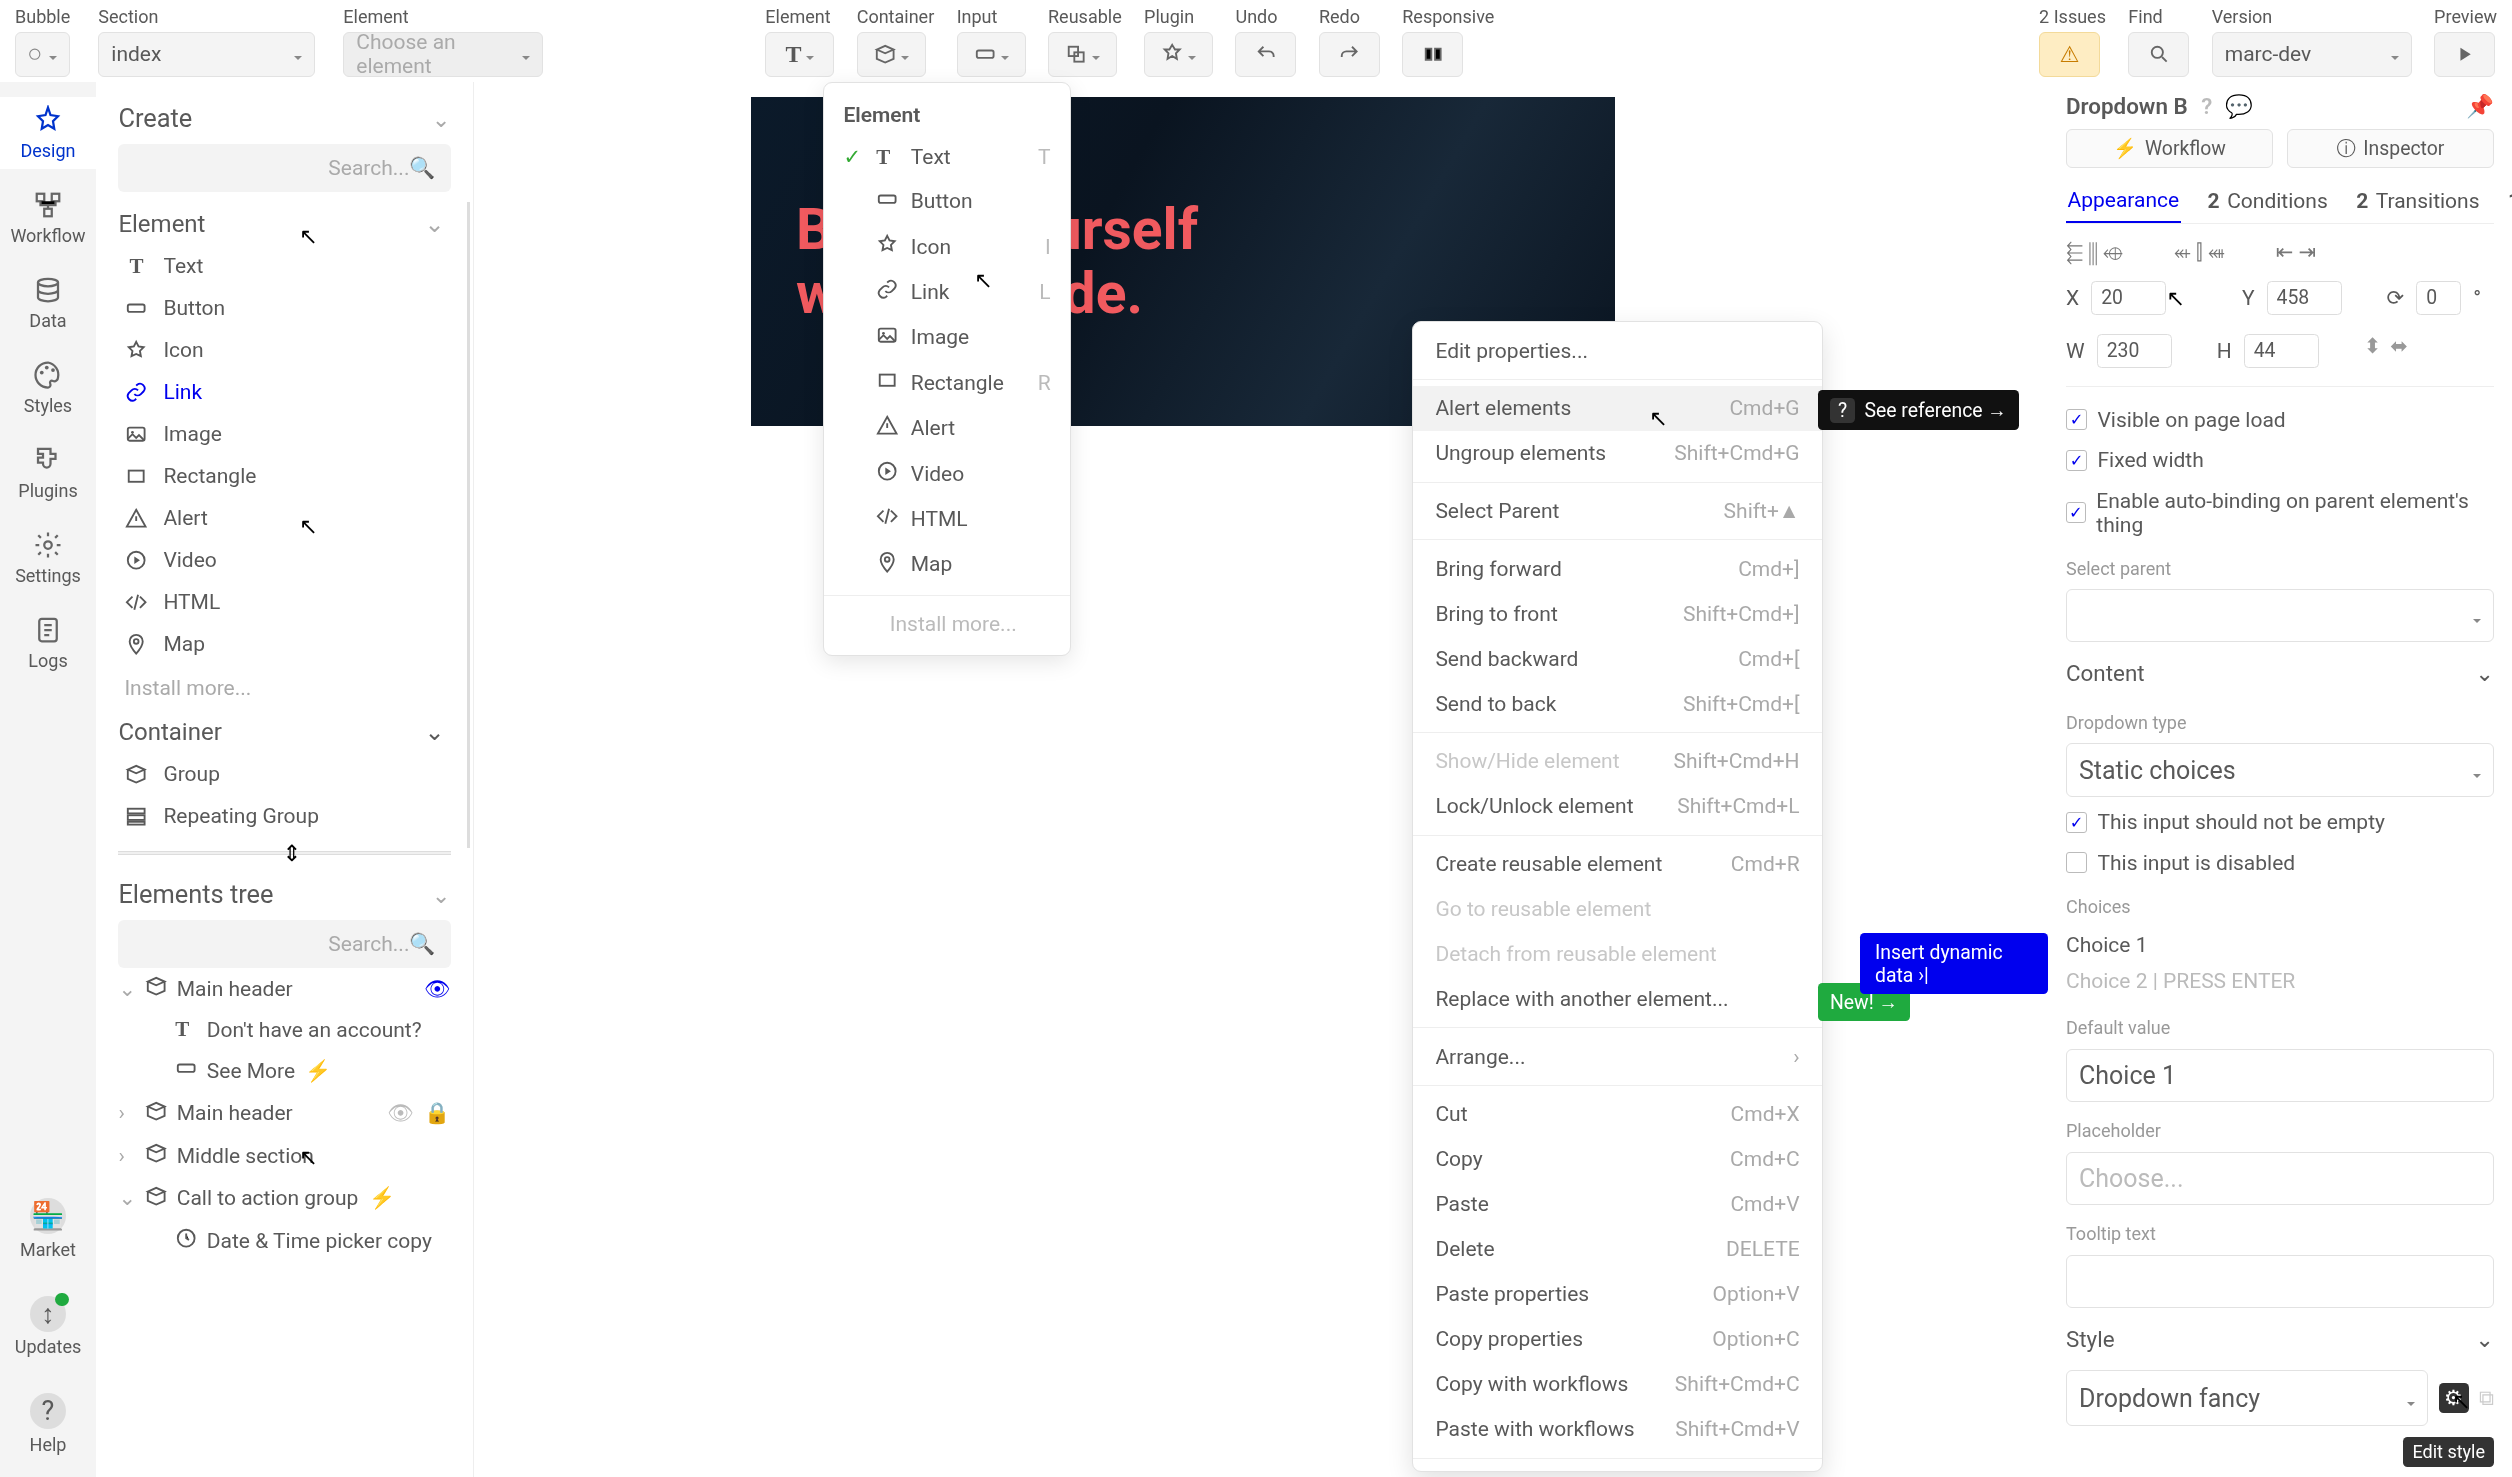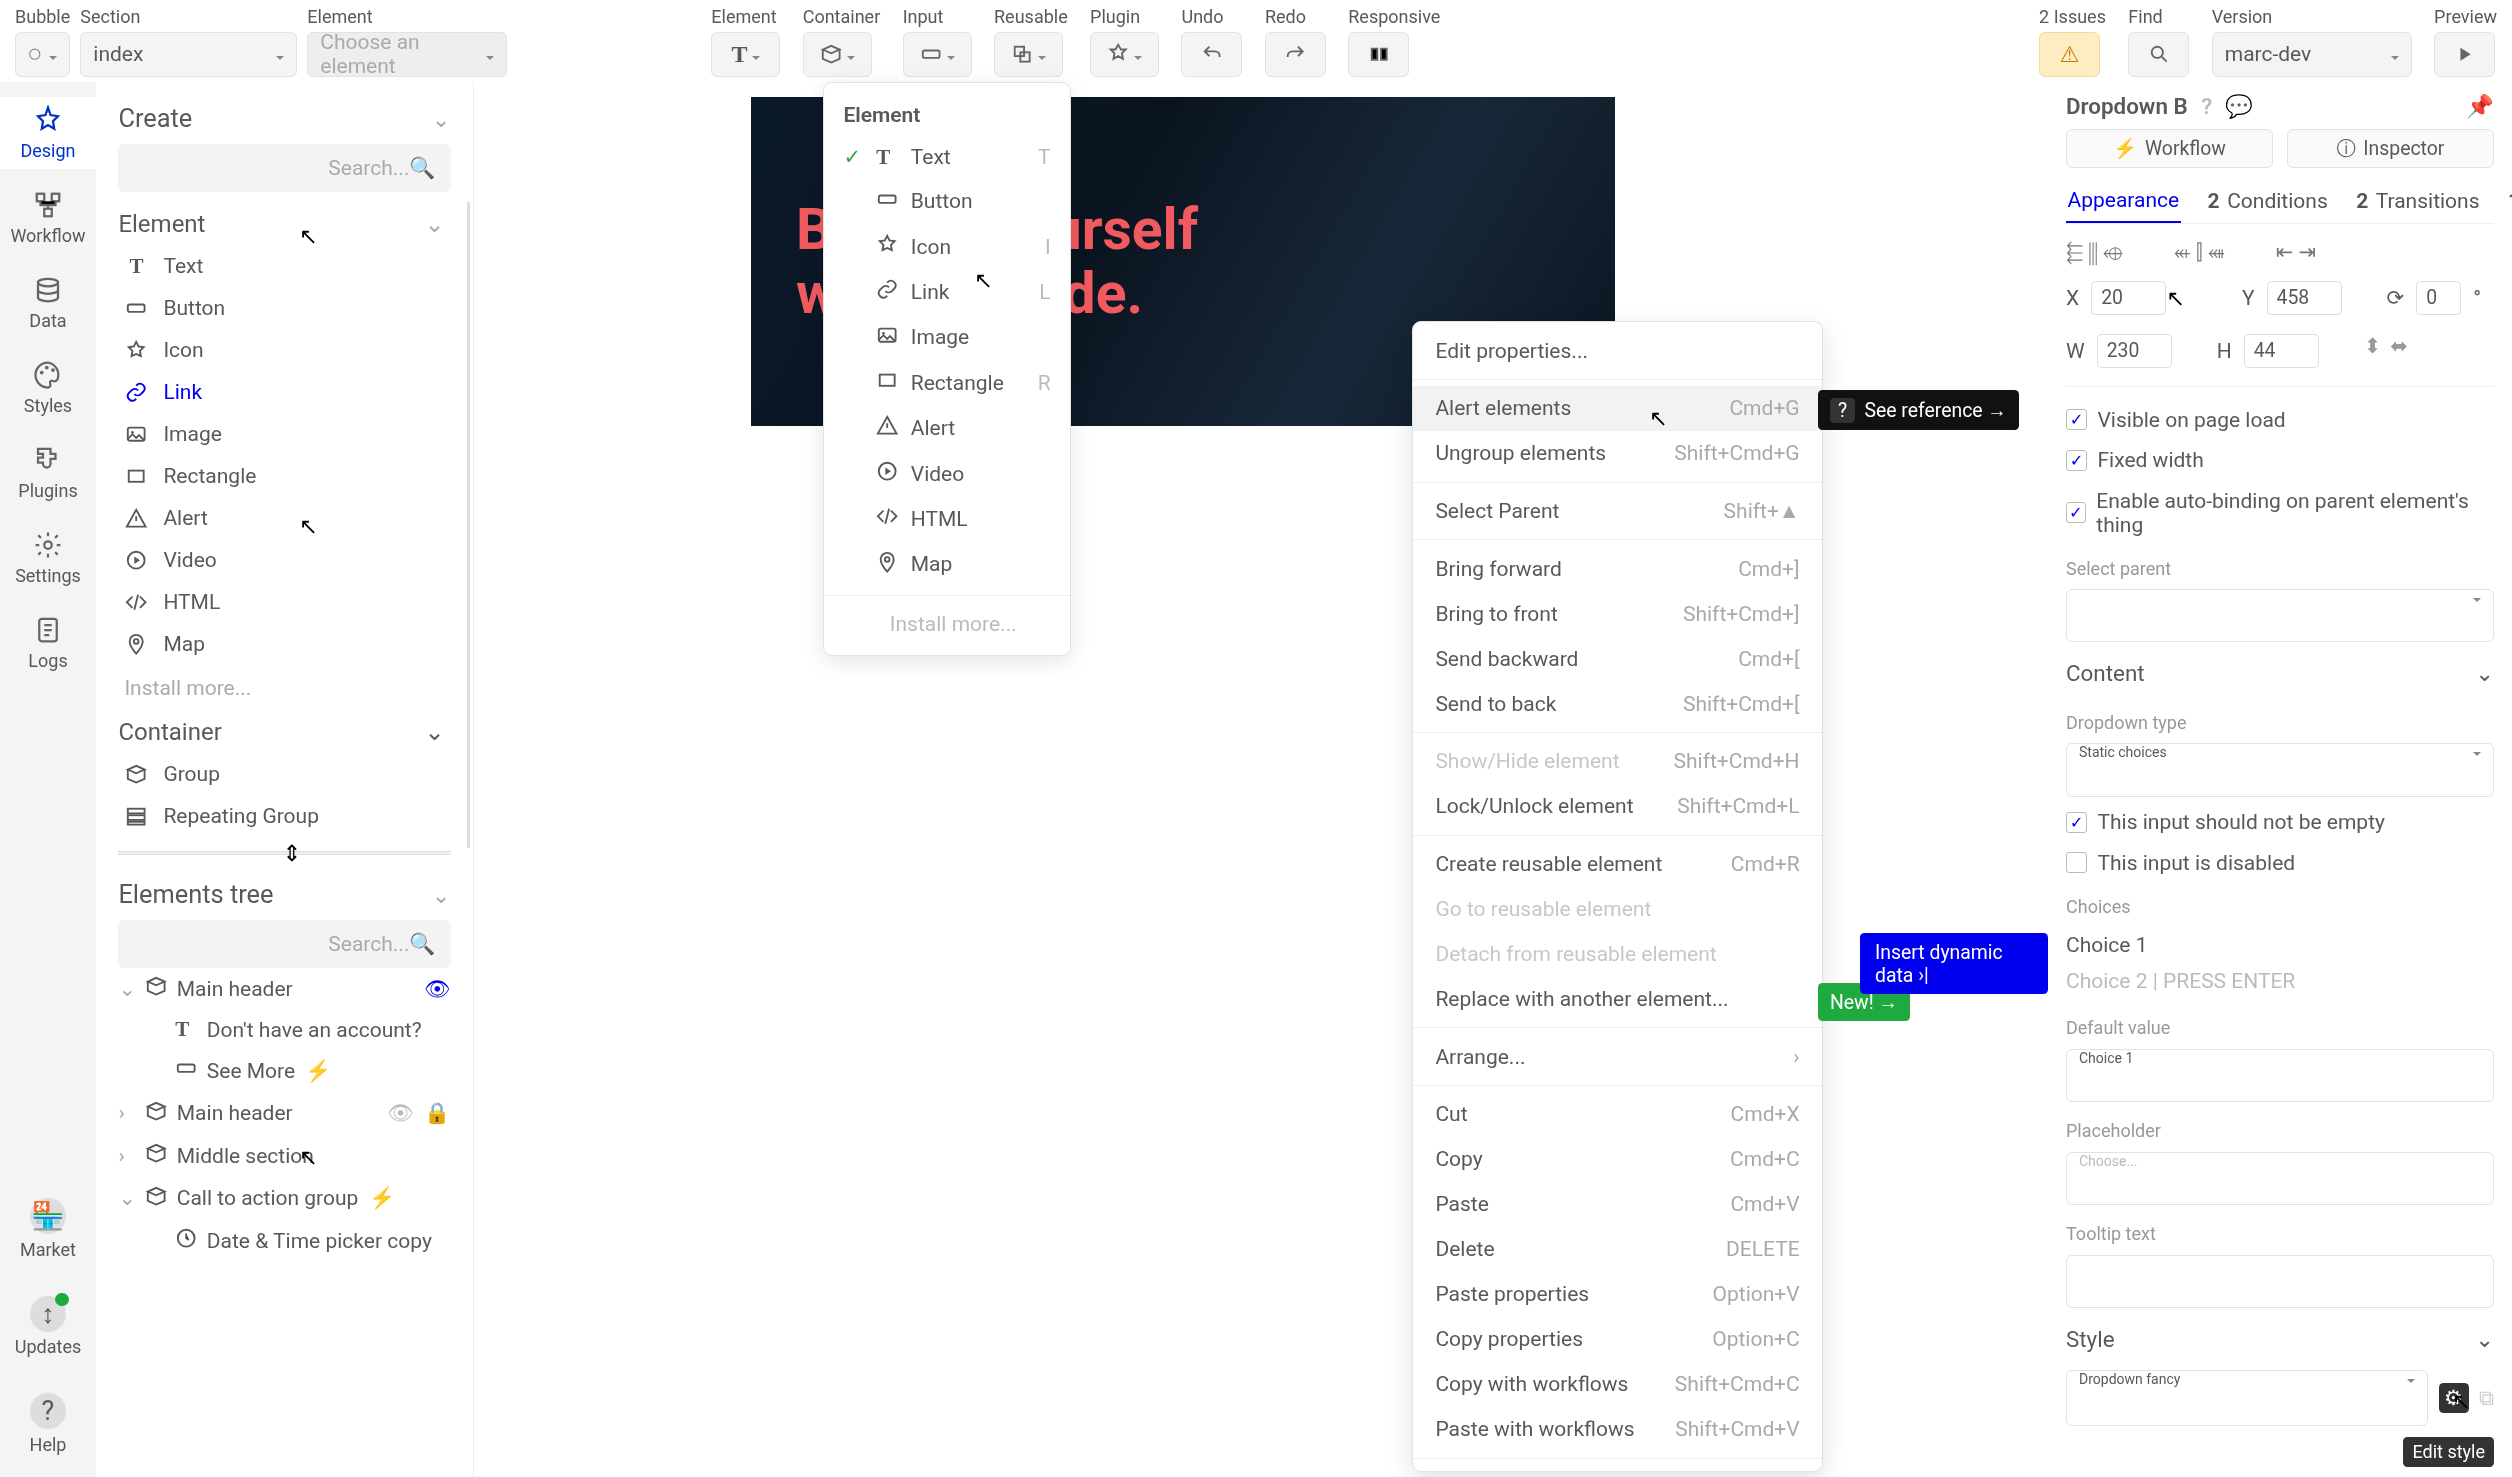--- a/index.html
+++ b/index.html
@@ -1,19 +1,19 @@
 <!DOCTYPE html>
 <html style="font-size:12px"><head>
 <meta charset="utf-8">
 <style>
 *{box-sizing:border-box;margin:0;padding:0;font-family:-apple-system,BlinkMacSystemFont,"Segoe UI",Roboto,sans-serif}
 body{width:2512px;height:1477px;transform-origin:top left;background:#fff;font-size:21px;color:#595959;overflow:hidden}
 :root{--scale:0.428}
 .app{display:flex;flex-direction:column;height:100%}
-.topbar{display:flex;align-items:flex-start;padding:6px 15px 0;gap:10px;height:82px}
+.topbar{display:flex;align-items:flex-start;padding:6px 15px 0;gap:28px;height:82px}
 .tb-group{display:flex;flex-direction:column;gap:4.5px}
 .tb-label{font-size:18px;color:#595959}
 .tb-ctrl{height:45px;border:0.7px solid #e2e2e2;border-radius:6px;background:#f4f4f4;display:flex;align-items:center;padding:0 12px;gap:7.5px}
 .dd{width:217px;justify-content:space-between}
 .dd.wide{width:200px}
 .dd.gray{background:#eee;color:#aaa}
 .iconbtn{width:55px}
 .chev::after{content:"";display:inline-block;border:4.5px solid transparent;border-top-color:#888;position:relative;top:3px}
 .toolbar-mid{display:flex;gap:22.4px;margin-left:194px}
 .toolbar-right{margin-left:auto;display:flex;gap:22.4px}
@@ -76,21 +76,21 @@
 .tab-count{font-weight:700}
 .align-row{display:flex;gap:21px;padding:6px 0;color:#777}
 .align-grp{display:flex;gap:9px}
 .pos-grid{display:flex;flex-wrap:wrap;gap:19.4px 45px;font-size:21px;color:#595959}
 .pos-field{display:flex;gap:12px;align-items:center}
 .pos-field input{width:75px;height:34px;border:0.7px solid #ddd;border-radius:4.5px;padding:0 9px;font-size:19.4px;color:#595959}
 .pos-icons{display:flex;gap:9px;color:#999}
 .chk-row{display:flex;align-items:center;gap:10.5px;font-size:21px;padding:3px 0}
 .chk-row .box{width:21px;height:21px;border:1.5px solid #bbb;border-radius:3px;display:flex;align-items:center;justify-content:center;color:#0000EE;font-size:16.4px}
 .lbl-sm{font-size:18px;color:#999;padding-top:7.5px}
-.sel{height:56px;border:0.7px solid #e2e2e2;border-radius:6px;background:#fff;display:flex;justify-content:space-between;padding:0 12px;font-size:14px;color:#595959}
+.sel{height:56px;border:0.7px solid #e2e2e2;border-radius:6px;background:#fff;display:flex;align-items:center;justify-content:space-between;padding:0 12px;font-size:25px;color:#595959}
 .sel.gray{color:#bbb}
 .sect-head{font-size:22.4px;color:#595959;display:flex;justify-content:space-between;padding:7.5px 0}
 .choices .ch{padding:6px 0;font-size:21px}
 .ch2{color:#bbb}
 .style-row{display:flex;align-items:center;gap:10.5px}
 .style-row .sel{flex:1}
 .gear{width:30px;height:30px;border-radius:4.5px;background:#333;color:#fff;display:flex;align-items:center;justify-content:center}
 .gear-tip{background:#333;color:#fff;font-size:18px;padding:4.5px 9px;border-radius:4.5px}
 svg{width:22.4px;height:22.4px}
 .svg-lg svg{width:30px;height:30px}

